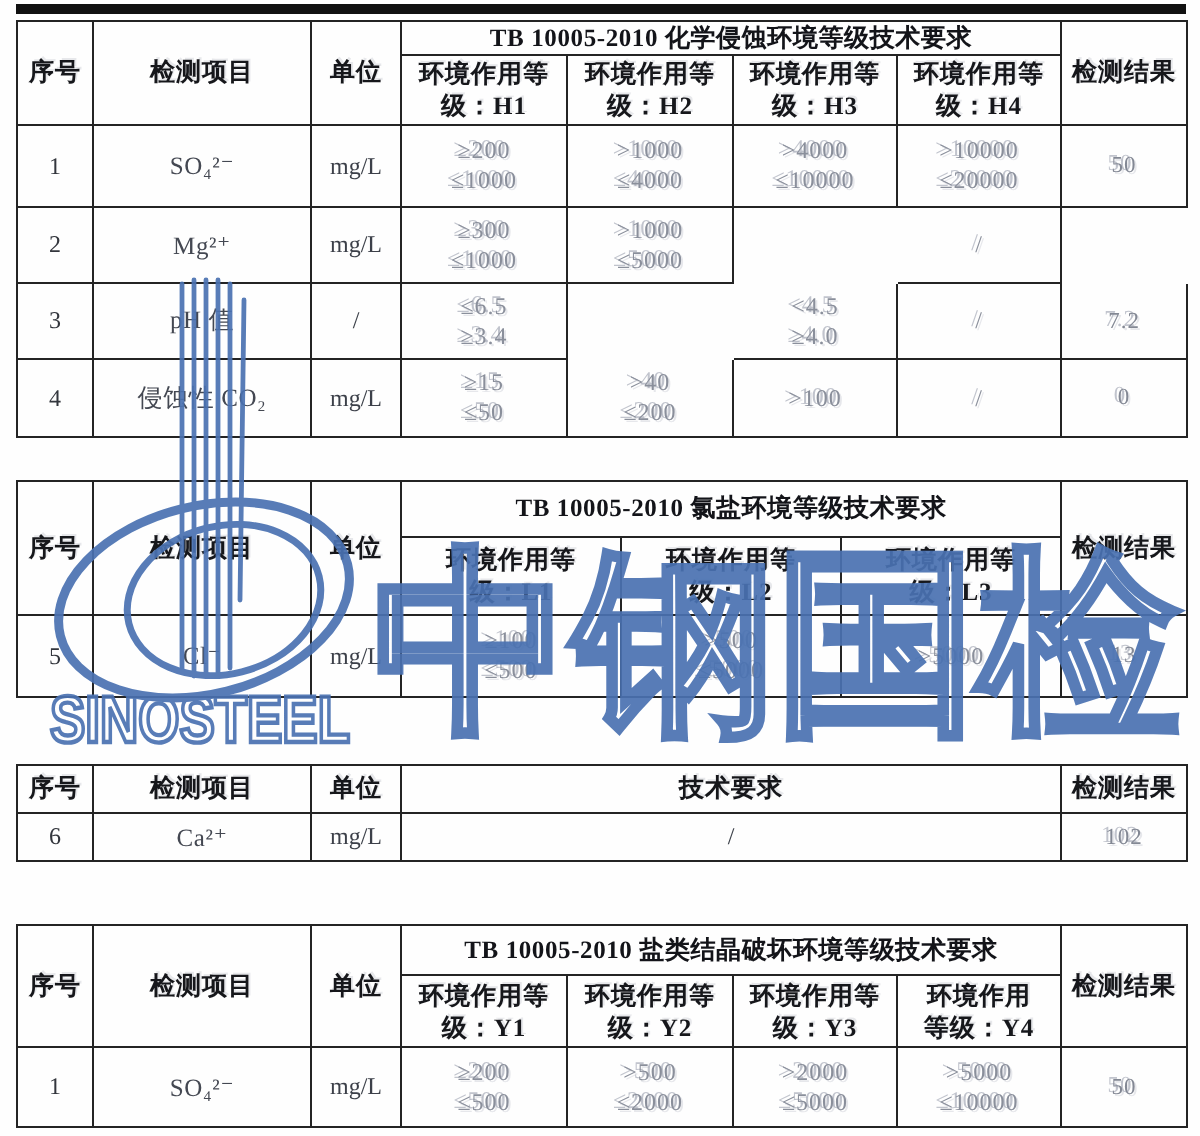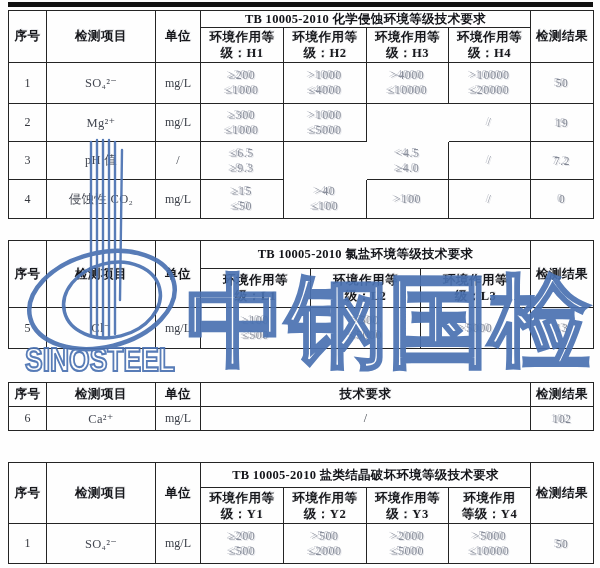--- a/index.html
+++ b/index.html
@@ -81,49 +81,48 @@
         <span class="gv">≤1000</span>
       </div>
     <div class="c" style="grid-area:4/5">
         <span class="gv">&gt;1000</span>
         <span class="gv">≤5000</span>
       </div>
     <div class="c" style="grid-area:4/7">
         <span class="gv">/</span>
         <span class="gv"></span>
       </div>
-    <div class="c res" style="grid-area:4/8">19</div>
 
     <div class="c num" style="grid-area:5/1">3</div>
     <div class="c item" style="grid-area:5/2">pH 值</div>
     <div class="c unit" style="grid-area:5/3">/</div>
     <div class="c" style="grid-area:5/4">
         <span class="gv">≤6.5</span>
-        <span class="gv">≥9.3</span>
+        <span class="gv">≥3.4</span>
       </div>
     <div class="c" style="grid-area:5/6">
         <span class="gv">&lt;4.5</span>
         <span class="gv">≥4.0</span>
       </div>
     <div class="c" style="grid-area:5/7">
         <span class="gv">/</span>
         <span class="gv"></span>
       </div>
     <div class="c res" style="grid-area:5/8">7.2</div>
 
     <div class="c num" style="grid-area:6/1">4</div>
     <div class="c item" style="grid-area:6/2">侵蚀性 CO₂</div>
     <div class="c unit" style="grid-area:6/3">mg/L</div>
     <div class="c" style="grid-area:6/4">
         <span class="gv">≥15</span>
         <span class="gv">≤50</span>
       </div>
     <div class="c" style="grid-area:6/5">
         <span class="gv">&gt;40</span>
-        <span class="gv">≤100</span>
+        <span class="gv">≤200</span>
       </div>
     <div class="c" style="grid-area:6/6">
         <span class="gv">&gt;100</span>
         <span class="gv"></span>
       </div>
     <div class="c" style="grid-area:6/7">
         <span class="gv">/</span>
         <span class="gv"></span>
       </div>
     <div class="c res" style="grid-area:6/8">0</div>

